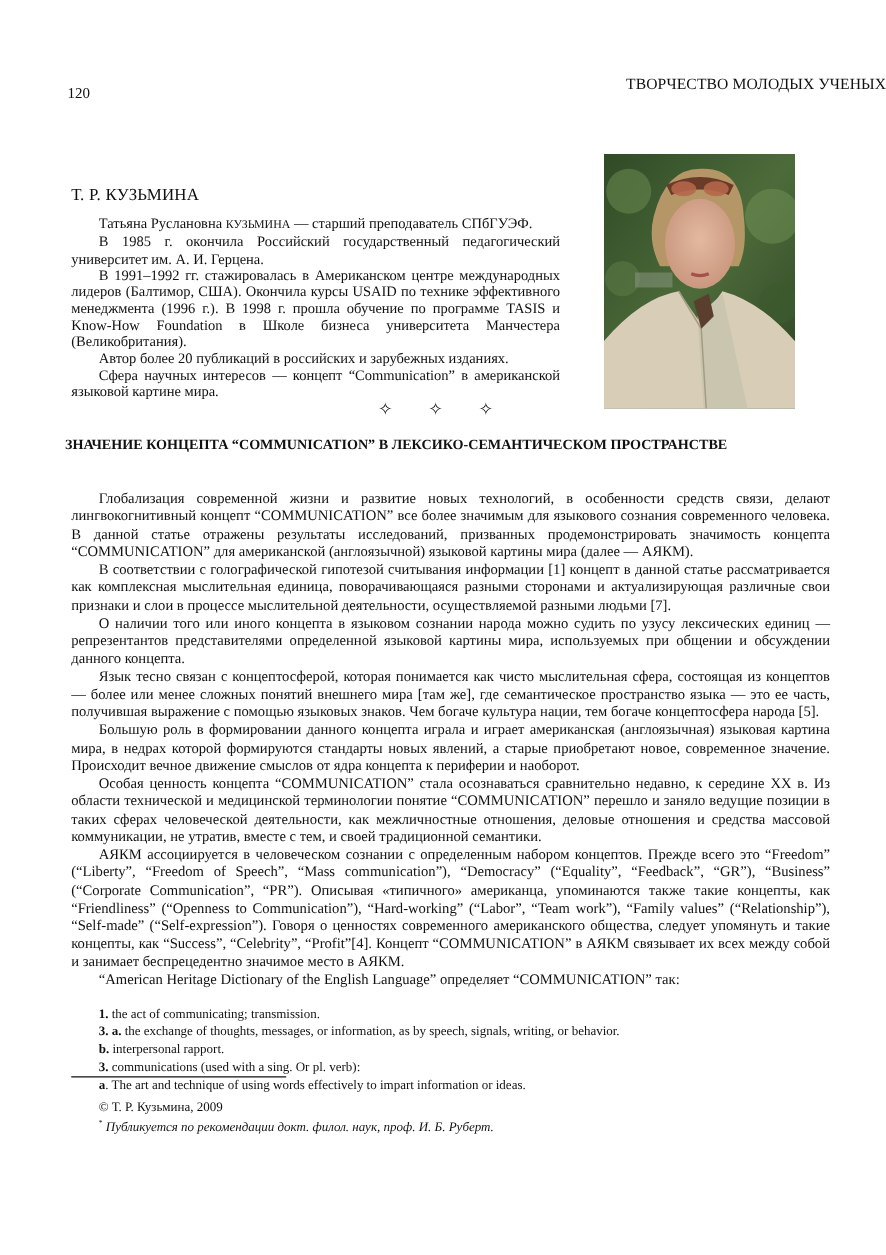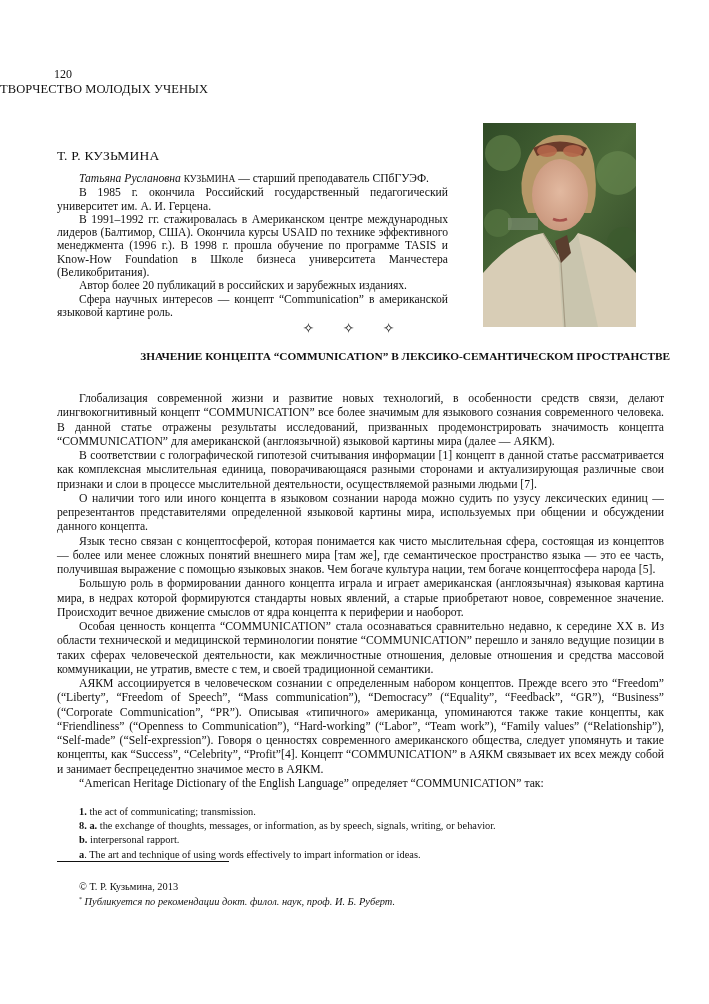--- a/index.html
+++ b/index.html
@@ -1,27 +1,27 @@
 <!DOCTYPE html>
 <html><head>
   <meta charset="utf-8">
   <style>
     html, body { margin: 0; padding: 0; background: #ffffff; }
     body { width: 709px; height: 1004px; position: relative; overflow: hidden;
            font-family: "Liberation Serif", "DejaVu Serif", serif; color: #111; }
     .pnum { position: absolute; left: 54px; top: 67px; font-size: 12px; }
-    .running { position: absolute; left: 0; width: 709px; top: 82px; text-align: left; font-size: 12.5px; letter-spacing: 0.1px; }
+    .running { position: absolute; left: 0; width: 709px; top: 60px; text-align: right; font-size: 12.5px; letter-spacing: 0.1px; }
     .author { position: absolute; left: 57px; top: 148px; font-size: 13.5px; letter-spacing: 0.2px; }
     .bio { position: absolute; left: 57px; top: 172px; width: 391px; font-size: 11.6px; line-height: 13.3px; text-align: justify; }
     .bio p { margin: 0; text-indent: 22px; }
-    .bio .it { font-style: italic; }
+    .bio .it { }
     .bio .sc { font-size: 9.5px; text-transform: uppercase; }
     .photo { position: absolute; left: 483px; top: 123px; width: 153px; height: 204px; overflow: hidden; }
     .stars { position: absolute; left: 0; width: 709px; top: 320px; text-align: center; font-size: 14px; letter-spacing: 12px; font-family: "DejaVu Sans", sans-serif; }
-    .title { position: absolute; left: 40px; width: 630px; top: 350px; text-align: right; font-weight: bold; font-size: 11.3px; line-height: 13.5px; }
+    .title { position: absolute; left: 52px; width: 630px; top: 350px; text-align: left; font-weight: bold; font-size: 11.3px; line-height: 13.5px; }
     .title sup { font-size: 7px; font-weight: normal; }
     .body { position: absolute; left: 57px; top: 392px; width: 607px; font-size: 11.7px; line-height: 14.25px; text-align: justify; font-family: Liberation Serif, serif; }
     .body p { margin: 0; text-indent: 22px; }
     .defs { position: absolute; left: 79px; top: 805px; width: 590px; font-size: 10.4px; line-height: 14.2px; }
     .defs div { white-space: nowrap; }
     .defs b { font-weight: bold; }
     .fnline { position: absolute; left: 57px; top: 861px; width: 172px; height: 0; border-top: 1px solid #111; }
     .fn { position: absolute; left: 79px; top: 880px; font-size: 10.4px; line-height: 13px; }
     .fn .it { font-style: italic; }
     .fn sup { font-size: 6px; }
@@ -32,21 +32,21 @@
 <div class="pnum">120</div>
 <div class="running">ТВОРЧЕСТВО МОЛОДЫХ УЧЕНЫХ</div>
 
 <div class="author">Т. Р. КУЗЬМИНА</div>
 
 <div class="bio">
   <p><span class="it">Татьяна Руслановна</span> <span class="sc">Кузьмина</span><span> — старший преподаватель СПбГУЭФ.</span></p>
   <p>В 1985 г. окончила Российский государственный педагогический университет им. А. И. Герцена.</p>
   <p>В 1991–1992 гг. стажировалась в Американском центре международных лидеров (Балтимор, США). Окончила курсы USAID по технике эффективного менеджмента (1996 г.). В 1998 г. прошла обучение по программе TASIS и Know-How Foundation в Школе бизнеса университета Манчестера (Великобритания).</p>
   <p>Автор более 20 публикаций в российских и зарубежных изданиях.</p>
-  <p>Сфера научных интересов — концепт “Communication” в американской языковой картине роль.</p>
+  <p>Сфера научных интересов — концепт “Communication” в американской языковой картине мира.</p>
 </div>
 
 <div class="photo">
   <svg width="153" height="204" viewBox="0 0 153 204">
     <defs>
       <linearGradient id="bg" x1="0" y1="0" x2="1" y2="1">
         <stop offset="0" stop-color="#2f4a26"></stop>
         <stop offset="0.5" stop-color="#4d6b3a"></stop>
         <stop offset="1" stop-color="#2c4224"></stop>
       </linearGradient>
@@ -86,22 +86,23 @@
   <p>О наличии того или иного концепта в языковом сознании народа можно судить по узусу лексических единиц — репрезентантов представителями определенной языковой картины мира, используемых при общении и обсуждении данного концепта.</p>
   <p>Язык тесно связан с концептосферой, которая понимается как чисто мыслительная сфера, состоящая из концептов — более или менее сложных понятий внешнего мира [там же], где семантическое пространство языка — это ее часть, получившая выражение с помощью языковых знаков. Чем богаче культура нации, тем богаче концептосфера народа [5].</p>
   <p>Большую роль в формировании данного концепта играла и играет американская (англоязычная) языковая картина мира, в недрах которой формируются стандарты новых явлений, а старые приобретают новое, современное значение. Происходит вечное движение смыслов от ядра концепта к периферии и наоборот.</p>
   <p>Особая ценность концепта “COMMUNICATION” стала осознаваться сравнительно недавно, к середине XX в. Из области технической и медицинской терминологии понятие “COMMUNICATION” перешло и заняло ведущие позиции в таких сферах человеческой деятельности, как межличностные отношения, деловые отношения и средства массовой коммуникации, не утратив, вместе с тем, и своей традиционной семантики.</p>
   <p>АЯКМ ассоциируется в человеческом сознании с определенным набором концептов. Прежде всего это “Freedom” (“Liberty”, “Freedom of Speech”, “Mass communication”), “Democracy” (“Equality”, “Feedback”, “GR”), “Business” (“Corporate Communication”, “PR”). Описывая «типичного» американца, упоминаются также такие концепты, как “Friendliness” (“Openness to Communication”), “Hard-working” (“Labor”, “Team work”), “Family values” (“Relationship”), “Self-made” (“Self-expression”). Говоря о ценностях современного американского общества, следует упомянуть и такие концепты, как “Success”, “Celebrity”, “Profit”[4]. Концепт “COMMUNICATION” в АЯКМ связывает их всех между собой и занимает беспрецедентно значимое место в АЯКМ.</p>
   <p>“American Heritage Dictionary of the English Language” определяет “COMMUNICATION” так:</p>
 </div>
 
 <div class="defs">
   <div><b>1.</b><span> the act of communicating; transmission.</span></div>
-  <div><b>8. a.</b><span> the exchange of thoughts, messages, or information, as by speech, signals, writing, or behavior.</span></div>
+  <div><b>3. a.</b><span> the exchange of thoughts, messages, or information, as by speech, signals, writing, or behavior.</span></div>
   <div><b>b.</b><span> interpersonal rapport.</span></div>
+  <div><b>3.</b><span> communications (used with a sing. Or pl. verb):</span></div>
   <div><b>a</b><span>. The art and technique of using words effectively to impart information or ideas.</span></div>
 </div>
 
 <div class="fnline"></div>
 <div class="fn">
-  <div>©  Т. Р. Кузьмина, 2013</div>
+  <div>©  Т. Р. Кузьмина, 2009</div>
   <div><sup>*</sup><span class="it"> Публикуется по рекомендации докт. филол. наук, проф. И. Б. Руберт.</span></div>
 </div>
 
 </body></html>

